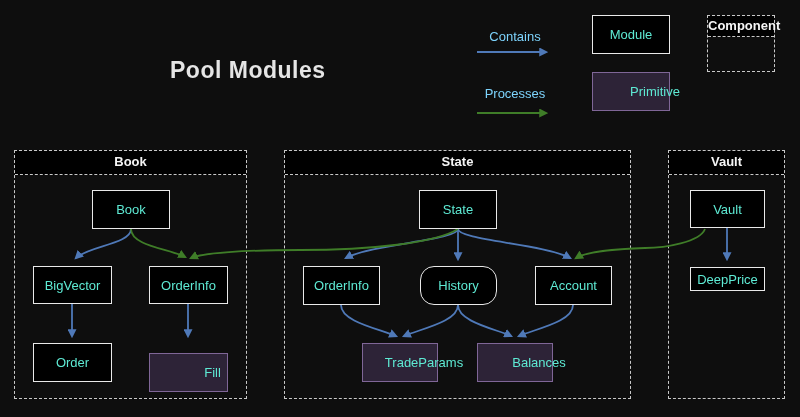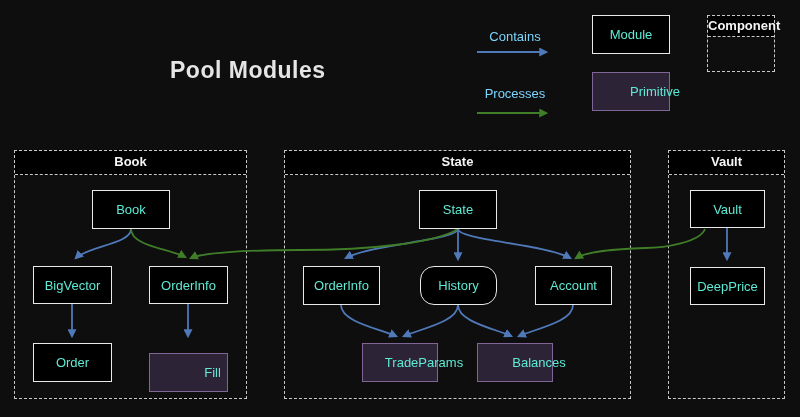--- a/index.html
+++ b/index.html
@@ -182,17 +182,17 @@
   <div class="node node-primitive" style="left:362px; top:343px; width:76px; height:39px;">
     <span>TradeParams</span>
   </div>
   <div class="node node-primitive" style="left:477px; top:343px; width:76px; height:39px;">
     <span>Balances</span>
   </div>
 
   <div class="node node-module" style="left:690px; top:190px; width:75px; height:38px;">
     <span>Vault</span>
   </div>
-  <div class="node node-module" style="left:690px; top:267px; width:75px; height:38px;">
+  <div class="node node-module" style="left:690px; top:267px; width:75px; height:24px;">
     <span>DeepPrice</span>
   </div>
 
 </div>
 
 </body></html>

